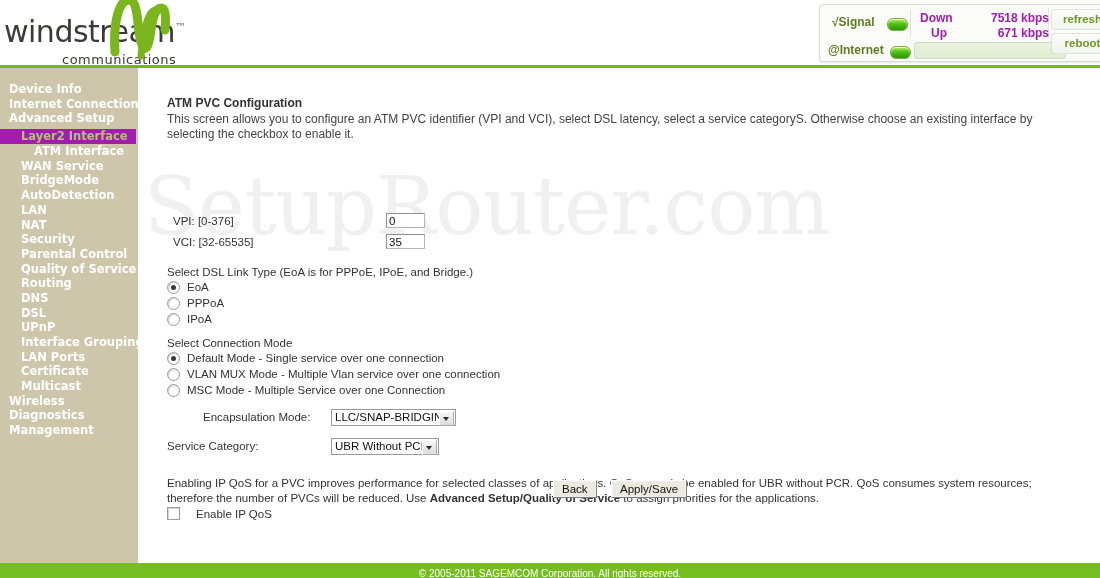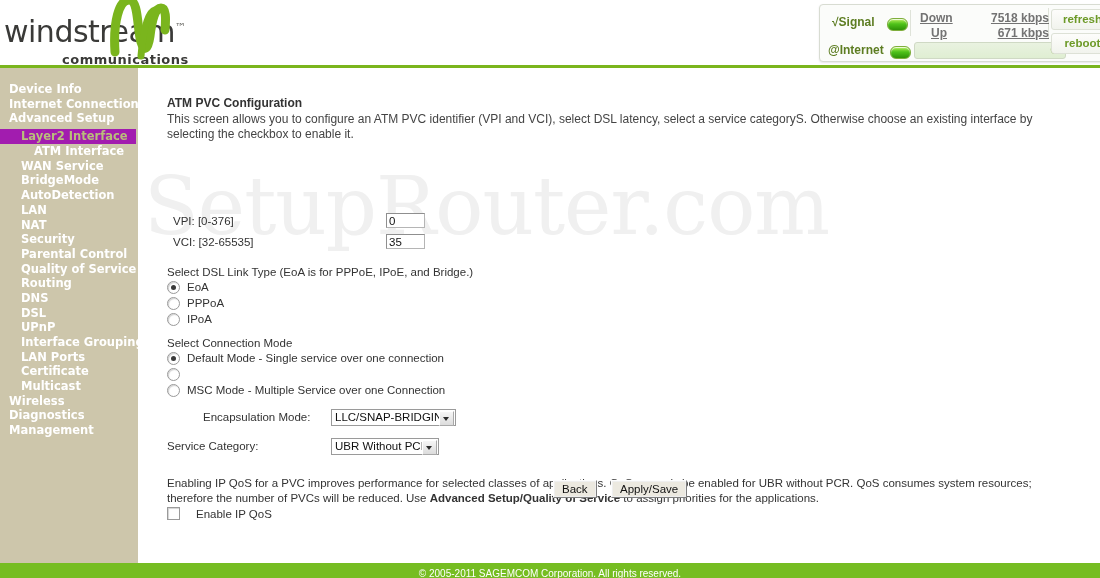--- a/index.html
+++ b/index.html
@@ -19,21 +19,21 @@
   #logo-area{position:absolute;left:0;top:0;width:260px;height:64px;}
   .logo-word{
     position:absolute;left:4px;top:14px;
     font-family:"DejaVu Sans", sans-serif;
     font-size:30px;color:#3a3a38;letter-spacing:-0.5px;
   }
   .logo-tm{font-size:11px;vertical-align:super;color:#6a6a66;}
   .logo-sub{
     position:absolute;left:62px;top:52px;
     font-family:"DejaVu Sans", sans-serif;
-    font-size:13px;font-weight:bold;color:#3a3a38;letter-spacing:0.5px;
+    font-size:13px;font-weight:normal;color:#3a3a38;letter-spacing:0.5px;
   }
   #logo-mark{position:absolute;left:103px;top:-4px;}
 
   #green-rule{
     position:absolute;left:0;top:65px;width:1100px;height:3px;
     background:#7ab51d;
   }
 
   
   #status-panel{
@@ -56,21 +56,21 @@
     position:absolute;left:8px;top:5px;
     font-size:12px;font-weight:bold;color:#5d7d22;
   }
   .led{
     position:absolute;width:19px;height:11px;border-radius:6px;
     background:linear-gradient(180deg,#b7ef59 0%,#4fc21a 45%,#2e9207 100%);
     border:1px solid #7fae3c;
     box-shadow:inset 0 1px 1px rgba(255,255,255,0.85);
   }
   #sig-led{left:63px;top:8px;}
-  .rate-row{position:absolute;font-size:12px;font-weight:bold;color:#737373;text-decoration:underline;}
+  .rate-row{position:absolute;font-size:12px;font-weight:bold;color:#a21caf;}
   #down-label{left:96px;top:3px;}
   #down-val{left:145px;top:3px;width:80px;text-align:right;}
   #up-label{left:107px;top:18px;}
   #up-val{left:145px;top:18px;width:80px;text-align:right;}
 
   #inet-row{position:absolute;left:4px;top:36px;width:268px;height:18px;}
   #inet-label{
     position:absolute;left:4px;top:2px;
     font-size:12px;font-weight:bold;color:#5d7d22;
   }
@@ -288,21 +288,21 @@
     <div class="sect-head" id="dsl-head">Select DSL Link Type (EoA is for PPPoE, IPoE, and Bridge.)</div>
     <div id="dsl-radios">
         <div class="radio-row" style="left: 29px; top: 213px;"><span class="radio on"></span><span class="radio-label">EoA</span></div>
         <div class="radio-row" style="left: 29px; top: 229px;"><span class="radio"></span><span class="radio-label">PPPoA</span></div>
         <div class="radio-row" style="left: 29px; top: 245px;"><span class="radio"></span><span class="radio-label">IPoA</span></div>
       </div>
 
     <div class="sect-head" id="conn-head">Select Connection Mode</div>
     <div id="conn-radios">
         <div class="radio-row" style="left: 29px; top: 284px;"><span class="radio on"></span><span class="radio-label">Default Mode - Single service over one connection</span></div>
-        <div class="radio-row" style="left: 29px; top: 300px;"><span class="radio"></span></div>
+        <div class="radio-row" style="left: 29px; top: 300px;"><span class="radio"></span><span class="radio-label">VLAN MUX Mode - Multiple Vlan service over one connection</span></div>
         <div class="radio-row" style="left: 29px; top: 316px;"><span class="radio"></span><span class="radio-label">MSC Mode - Multiple Service over one Connection</span></div>
       </div>
 
     <span class="f-label" style="left:29px;top:343px;padding-left:36px;">Encapsulation Mode:</span>
     <div class="select-wrap" style="left:193px;top:341px;width:125px;">
       <span class="select-text">LLC/SNAP-BRIDGING</span>
       <span class="select-btn"></span>
     </div>
 
     <span class="f-label" style="left:29px;top:372px;">Service Category:</span>

